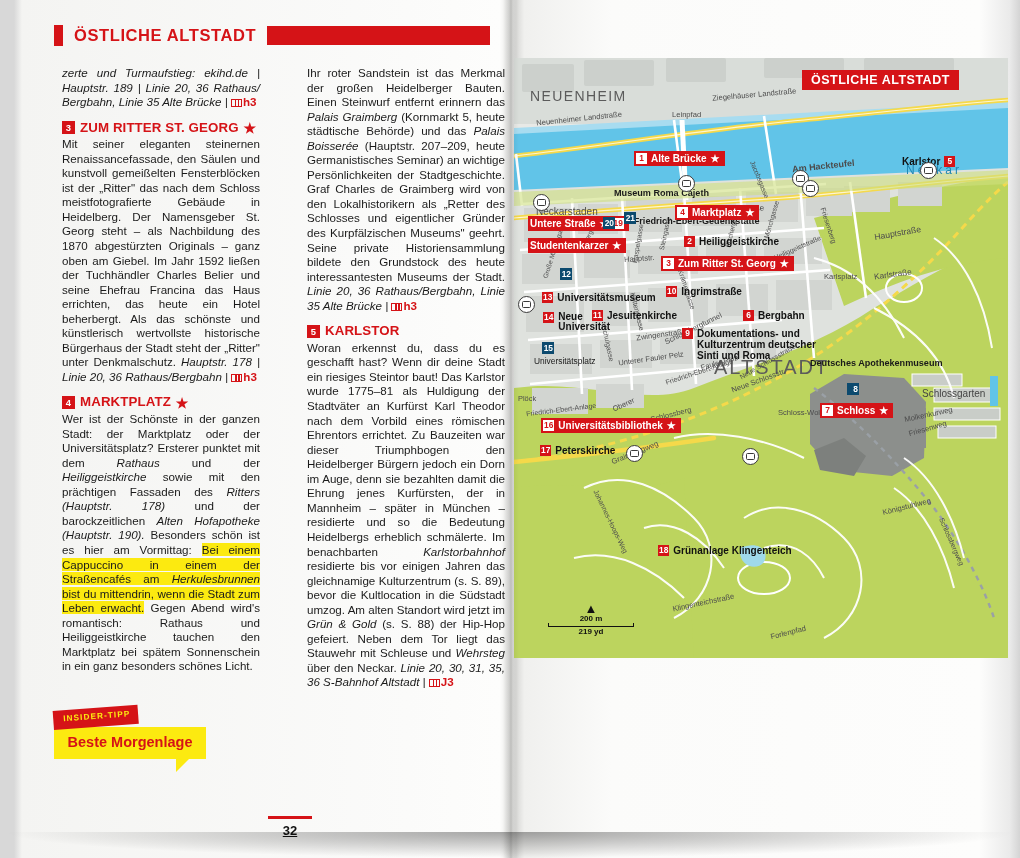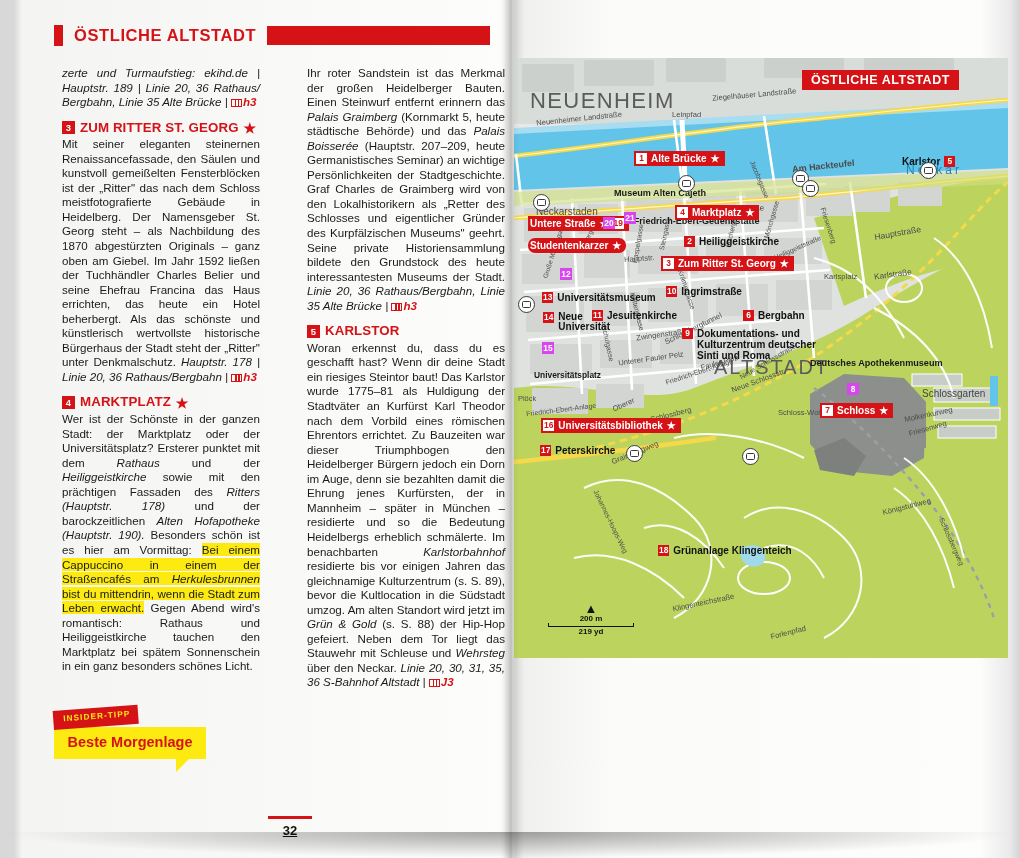--- a/index.html
+++ b/index.html
@@ -42,21 +42,21 @@
     display:flex; align-items:center; gap:5px;
     margin:11px 0 2px 0; color:#d51317; font-weight:bold;
     font-size:13.3px; letter-spacing:0.1px;
   }
   .poi-num {
     background:#d51317; color:#fff; font-size:9.4px; font-weight:bold;
     min-width:13px; height:13px; line-height:13px; text-align:center;
     display:inline-block; padding:0 1px;
   }
   .star { color:#d51317; font-size:14px; line-height:1; }
-  .mapref { color:#d51317; font-style:italic; font-weight:bold; white-space:nowrap; }
+  .mapref { color:#d51317; font-weight:bold; white-space:nowrap; }
   .mapglyph {
     display:inline-block; border:1.4px solid #d51317; width:11px; height:8px;
     position:relative; vertical-align:-1px; margin-right:1px;
   }
   .mapglyph:before, .mapglyph:after {
     content:""; position:absolute; top:0; bottom:0; width:1.4px; background:#d51317;
   }
   .mapglyph:before { left:2.8px; } .mapglyph:after { left:6px; }
   .hl { background:#fcea10; }
 
@@ -102,23 +102,23 @@
     padding:1.5px 5px 1.5px 2px; white-space:nowrap; line-height:12px;
   }
   .poi-chip .n {
     background:#fff; color:#d51317; min-width:11px; height:11px; line-height:11px;
     text-align:center; font-size:8.4px; display:inline-block; padding:0 1px;
   }
   .poi-chip.plain { background:transparent; color:#111; padding-left:0; }
   .poi-chip.plain .n { background:#d51317; color:#fff; }
   .poi-chip .st { color:#fff; font-size:10px; }
   .num-only {
-    position:absolute; background:#d946ef; color:#fff; font-weight:bold;
+    position:absolute; background:#0c4a6e; color:#fff; font-weight:bold;
     font-size:8.4px; min-width:12px; height:12px; line-height:12px;
-    text-align:center; padding:0 1px;
+    text-align:right; padding:0 1px;
   }
   .mapbanner {
     position:absolute; background:#d51317; color:#fff; font-weight:bold;
     font-size:12.5px; letter-spacing:0.5px; padding:3px 9px; white-space:nowrap;
   }
   .busstop {
     position:absolute; width:17px; height:17px; border-radius:50%;
     background:#fff; border:1.6px solid #3a3a3a;
     display:flex; align-items:center; justify-content:center;
   }
@@ -319,21 +319,21 @@
         <g fill="none" stroke="#ffffff" stroke-width="2">
           <ellipse cx="390" cy="230" rx="18" ry="14"></ellipse>
           <ellipse cx="250" cy="520" rx="26" ry="16"></ellipse>
         </g>
 
         <path d="M226,490 C244,482 256,492 250,504 C242,514 224,508 226,490 Z" fill="#9fd9ea"></path>
 
         <path d="M0,134 L494,112 L494,126 L0,148 Z" fill="#cfe07f" opacity="0.6"></path>
       </svg>
 
-      <div class="district" style="left:16px; top:30px; font-size:22px; letter-spacing:1.4px;">NEUENHEIM</div>
+      <div class="district" style="left:16px; top:30px; font-size:14px; letter-spacing:1.4px;">NEUENHEIM</div>
       <div class="district" style="left:200px; top:298px; font-size:20px; letter-spacing:2px;">ALTSTADT</div>
       <div class="district" style="left:392px; top:105px; font-size:12px; letter-spacing:3px; color:#2186b3;">Neckar</div>
 
       <div class="street" style="left:22px; top:56px; transform:rotate(-6deg);">Neuenheimer Landstraße</div>
       <div class="street" style="left:198px; top:32px; transform:rotate(-5deg);">Ziegelhäuser Landstraße</div>
       <div class="street" style="left:158px; top:52px;">Leinpfad</div>
       <div class="street" style="left:22px; top:148px; font-weight:normal; font-size:10px;">Neckarstaden</div>
       <div class="street" style="left:26px; top:160px;">Lauerstraße</div>
       <div class="street" style="left:176px; top:148px; transform:rotate(-4deg); font-size:8.2px;">Obere Neckarstraße</div>
       <div class="street" style="left:278px; top:103px; transform:rotate(-6deg); font-size:9px; font-weight:bold;">Am Hackteufel</div>
@@ -368,23 +368,23 @@
       <div class="street" style="left:390px; top:352px; transform:rotate(-12deg); font-size:7.6px;">Molkenkurweg</div>
       <div class="street" style="left:394px; top:366px; transform:rotate(-16deg); font-size:7.6px;">Friesenweg</div>
       <div class="street" style="left:368px; top:444px; transform:rotate(-14deg); font-size:7.6px;">Königstuhlweg</div>
       <div class="street" style="left:62px; top:460px; transform:rotate(64deg); font-size:7px;">Johannes-Hoops-Weg</div>
       <div class="street" style="left:158px; top:540px; transform:rotate(-12deg); font-size:7.6px;">Klingenteichstraße</div>
       <div class="street" style="left:256px; top:570px; transform:rotate(-14deg); font-size:7.6px;">Forlenpfad</div>
       <div class="street" style="left:412px; top:480px; transform:rotate(66deg); font-size:7px;">Schlossbergweg</div>
       <div class="street" style="left:222px; top:300px; transform:rotate(-30deg); font-size:7px;">Neue Schlossstraße</div>
       <div class="street" style="left:150px; top:310px; transform:rotate(-18deg); font-size:7px;">Friedrich-Ebert-Anlage</div>
 
-      <div class="maplabel" style="left:100px; top:130px; text-align:center; width:80px;">Museum Alten Cajeth</div>
+      <div class="maplabel" style="left:100px; top:130px; text-align:center; width:80px;">Museum Roma Cajeth</div>
       <div class="maplabel" style="left:46px; top:158px; text-align:center; width:100px; line-height:10px;">Reichspräsident-Friedrich-Ebert-Gedenkstätte</div>
-      <div class="maplabel" style="left:20px; top:298px; font-weight:bold; font-size:8.4px;margin-top:14px;">Universitätsplatz</div>
+      <div class="maplabel" style="left:20px; top:298px; font-weight:normal; font-size:8.4px;">Universitätsplatz</div>
       <div class="maplabel" style="left:296px; top:300px; text-align:center; width:110px; line-height:10.5px;">Deutsches Apothekenmuseum</div>
       <div class="maplabel" style="left:408px; top:330px; font-weight:normal; font-size:10px; color:#444;">Schlossgarten</div>
 
       <div class="mapbanner" style="left:288px; top:12px;">ÖSTLICHE ALTSTADT</div>
 
       <div class="poi-chip" style="left:120px; top:93px;">
         <span class="n">1</span>
         <span>Alte Brücke</span>
         <span class="st">★</span>
       </div>
@@ -471,21 +471,21 @@
 
       <div class="poi-chip" style="left:14px; top:158px;">
         <span>Untere Straße</span>
         <span class="st">★</span>
         <span class="n">19</span>
       </div>
 
       <div class="num-only" style="left:89px; top:159px;">20</div>
       <div class="num-only" style="left:110px; top:154px;">21</div>
 
-      <div class="poi-chip" style="left:14px; top:180px;border-radius:7px;">
+      <div class="poi-chip" style="left:14px; top:180px;">
         <span>Studentenkarzer</span>
         <span class="st">★</span>
       </div>
 
       <div class="busstop" style="left:19px; top:136px;">
           <i></i>
         </div>
       <div class="busstop" style="left:164px; top:117px;">
           <i></i>
         </div>

